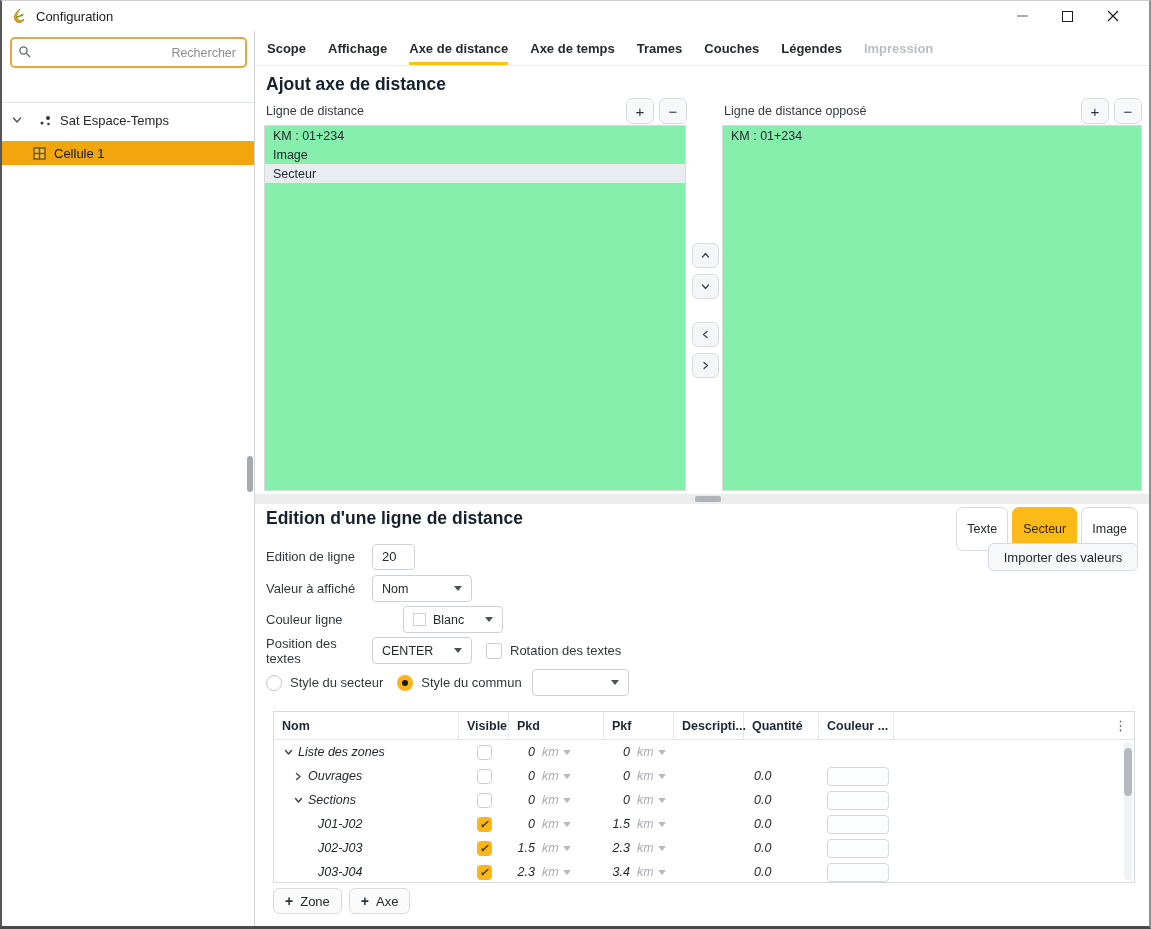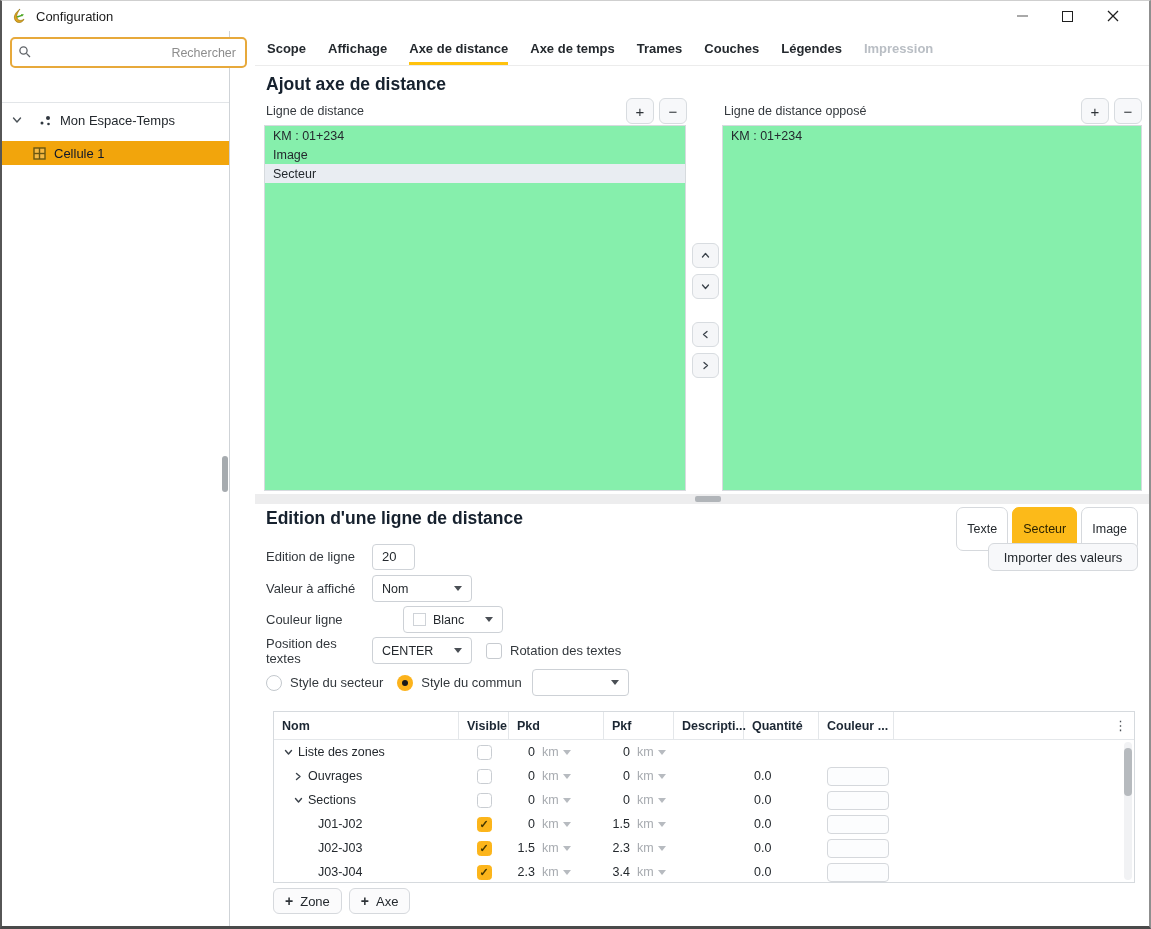--- a/index.html
+++ b/index.html
@@ -11,21 +11,21 @@
   }
   
   .titlebar { position:absolute; left:0; top:0; right:14px; height:30px; background:#fff; display:flex; align-items:center; }
   .app-icon { margin-left:9px; width:17px; height:17px; display:flex; }
   .title-text { margin-left:8px; font-size:13px; color:#1b1b1b; }
   .win-controls { position:absolute; right:0; top:0; height:30px; display:flex; }
   .win-btn { width:45px; height:30px; display:flex; align-items:center; justify-content:center; }
   .min-glyph { width:11px; height:2px; background:#a9a9a9; }
   .max-glyph { width:11px; height:11px; border:1.5px solid #1f1f1f; }
   
-  .sidebar { position:absolute; left:0; top:30px; bottom:0; width:228px; background:#fff; border-right:1px solid #cfd3d7; }
+  .sidebar { position:absolute; left:0; top:30px; bottom:0; width:253px; background:#fff; border-right:1px solid #cfd3d7; }
   .search-box { position:absolute; left:8px; top:6px; width:237px; height:31px; }
   .search-box input {
     width:100%; height:100%; border:2px solid #E7A93B; border-radius:5px; outline:none;
     padding:0 9px 0 27px; font-size:12.5px; color:#333; text-align:right; background:#fff;
   }
   .search-box input::placeholder { color:#8d8d8d; }
   .search-glyph { position:absolute; left:8px; top:8px; pointer-events:none; }
   .side-divider { position:absolute; left:0; right:0; top:71px; height:1px; background:#e2e5e8; }
   .tree-row { position:absolute; left:0; right:0; height:24px; display:flex; align-items:center; font-size:13px; color:#24292e; }
   .tree-row.root { top:77px; }
@@ -68,21 +68,21 @@
   .radio.on { border:none; background:#FCB31C; }
   .radio.on::after { content:''; position:absolute; left:5px; top:5px; width:6px; height:6px; border-radius:50%; background:#17181a; }
   .gap8 { margin-left:8px; } .gap10 { margin-left:10px; } .gap14 { margin-left:14px; }
   
   .table { position:absolute; left:18px; top:680px; width:862px; height:172px; border:1px solid #d6dade; background:#fff; overflow:hidden; }
   .thead { position:relative; display:flex; height:28px; border-bottom:1px solid #e4e7ea; align-items:center; }
   .th { height:100%; display:flex; align-items:center; padding-left:8px; font-size:12.5px; font-weight:bold; color:#1c2733; border-right:1px solid #e4e7ea; }
   .c0{width:185px;} .c1{width:50px;} .c2{width:95px;} .c3{width:70px;} .c4{width:70px;} .c5{width:75px;} .c6{width:75px;}
   .cfill { flex:1; border-right:none; }
   .kebab { position:absolute; right:7px; top:5px; font-size:13px; color:#4a4f55; letter-spacing:0; line-height:17px; }
-  .trow { display:flex; height:24px; align-items:center; font-size:12.5px; color:#24292e; }
+  .trow { display:flex; height:24px; align-items:center; font-size:12.5px; color:#24292e;font-style:italic; }
   .td { height:100%; display:flex; align-items:center; }
   .td.center { justify-content:center; }
   .exp { width:16px; display:flex; justify-content:center; }
   .rname { margin-left:2px; }
   .pkval { width:26px; text-align:right; margin-right:7px; display:inline-block; }
   .unit { color:#a7abb0; }
   .cb { width:15px; height:15px; border:1px solid #c9cdd2; border-radius:3.5px; background:#fff; display:flex; align-items:center; justify-content:center; }
   .cb.checked { background:#FCB51B; border-color:#FCB51B; font-size:11px; font-weight:bold; color:#463800; }
   .qty { padding-left:10px; }
   .color-input { margin-left:8px; width:62px; height:19px; border:1px solid #d5d8dc; border-radius:4px; background:#fcfdfe; }
@@ -136,21 +136,21 @@
             <polyline points="2.5,4 6,8 9.5,4" fill="none" stroke="#4b5258" stroke-width="1.4" stroke-linecap="round" stroke-linejoin="round"></polyline>
           </svg>
       </span>
       <span class="tree-icon">
         <svg width="13" height="13" viewBox="0 0 13 13">
           <circle cx="3" cy="9" r="1.5" fill="#30373f"></circle>
             <circle cx="9" cy="4" r="2" fill="#30373f"></circle>
             <circle cx="9.5" cy="10" r="1.3" fill="#30373f"></circle>
         </svg>
       </span>
-      <span class="tree-label">Mon Espace-Temps</span>
+      <span class="tree-label">Sat Espace-Temps</span>
     </div>
     <div class="tree-row selected">
       <span class="tree-icon child">
         <svg width="13" height="13" viewBox="0 0 13 13">
           <rect x="1" y="1" width="11" height="11" fill="rgba(255,255,255,0.22)" stroke="#6a5712" stroke-width="1.4"></rect>
           <line x1="6.5" y1="1" x2="6.5" y2="12" stroke="#6a5712" stroke-width="1.4"></line>
           <line x1="1" y1="6.5" x2="12" y2="6.5" stroke="#6a5712" stroke-width="1.4"></line>
         </svg>
       </span>
       <span class="tree-label">Cellule 1</span>

